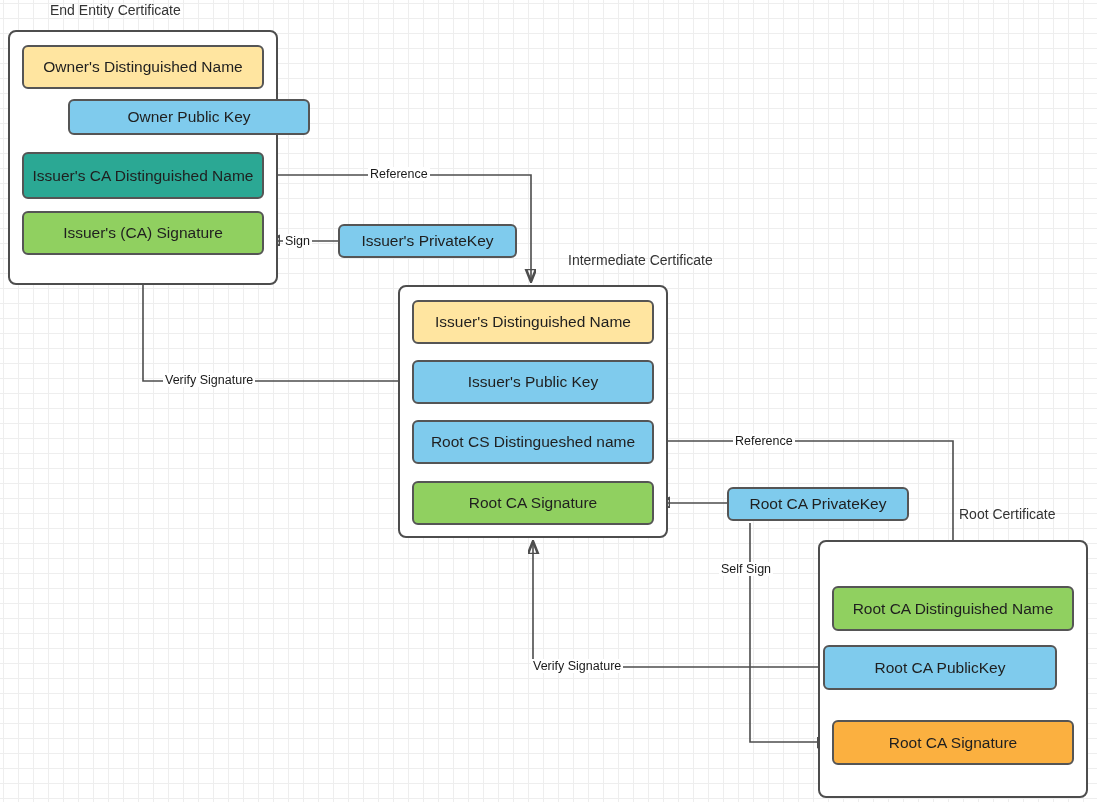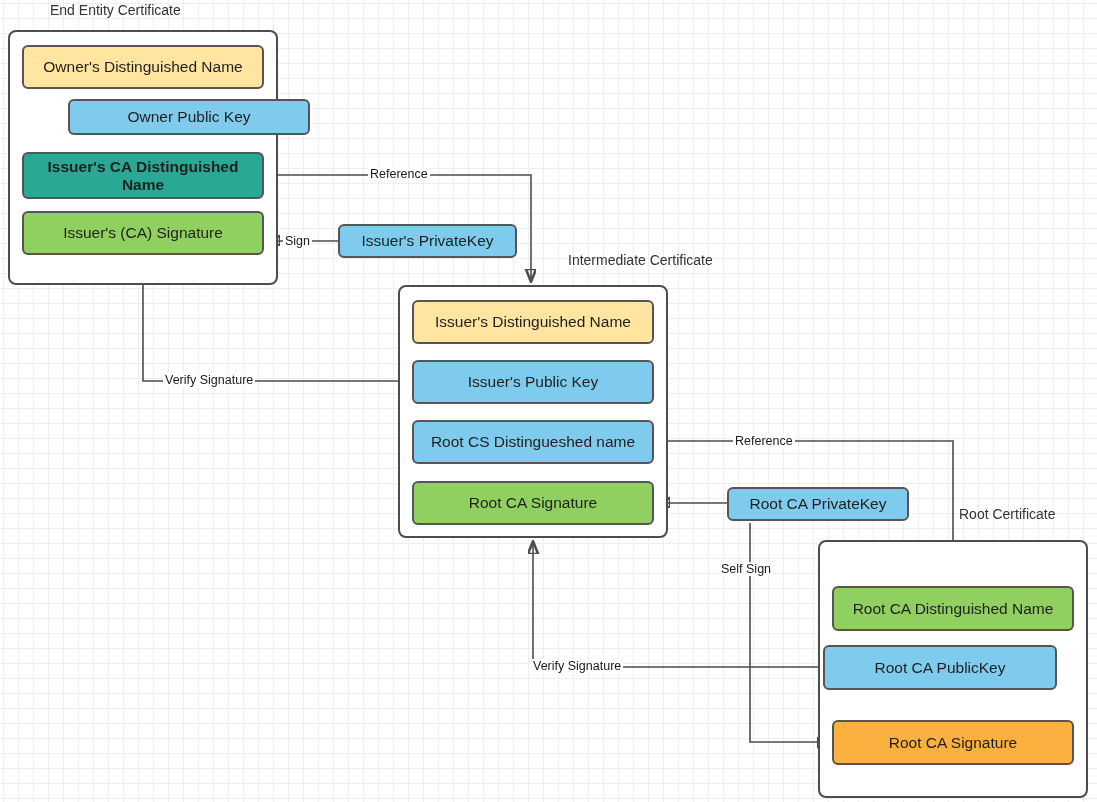--- a/index.html
+++ b/index.html
@@ -51,21 +51,21 @@
     justify-content: center;
     text-align: center;
     font-size: 15.5px;
     color: #1f1f1f;
     line-height: 1.15;
     padding: 16px 6px;
     z-index: 5;
   }
   .f-yellow { background: #ffe5a0; }
   .f-blue   { background: #7fcbed; }
-  .f-teal   { background: #2ba894; font-weight: bold; }
+  .f-teal   { background: #2ba894; }
   .f-green  { background: #90d060; }
   .f-orange { background: #fbb040; }
 
   
   .keybox {
     position: absolute;
     box-sizing: border-box;
     background: #7fcbed;
     border: 2px solid #555555;
     border-radius: 6px;

